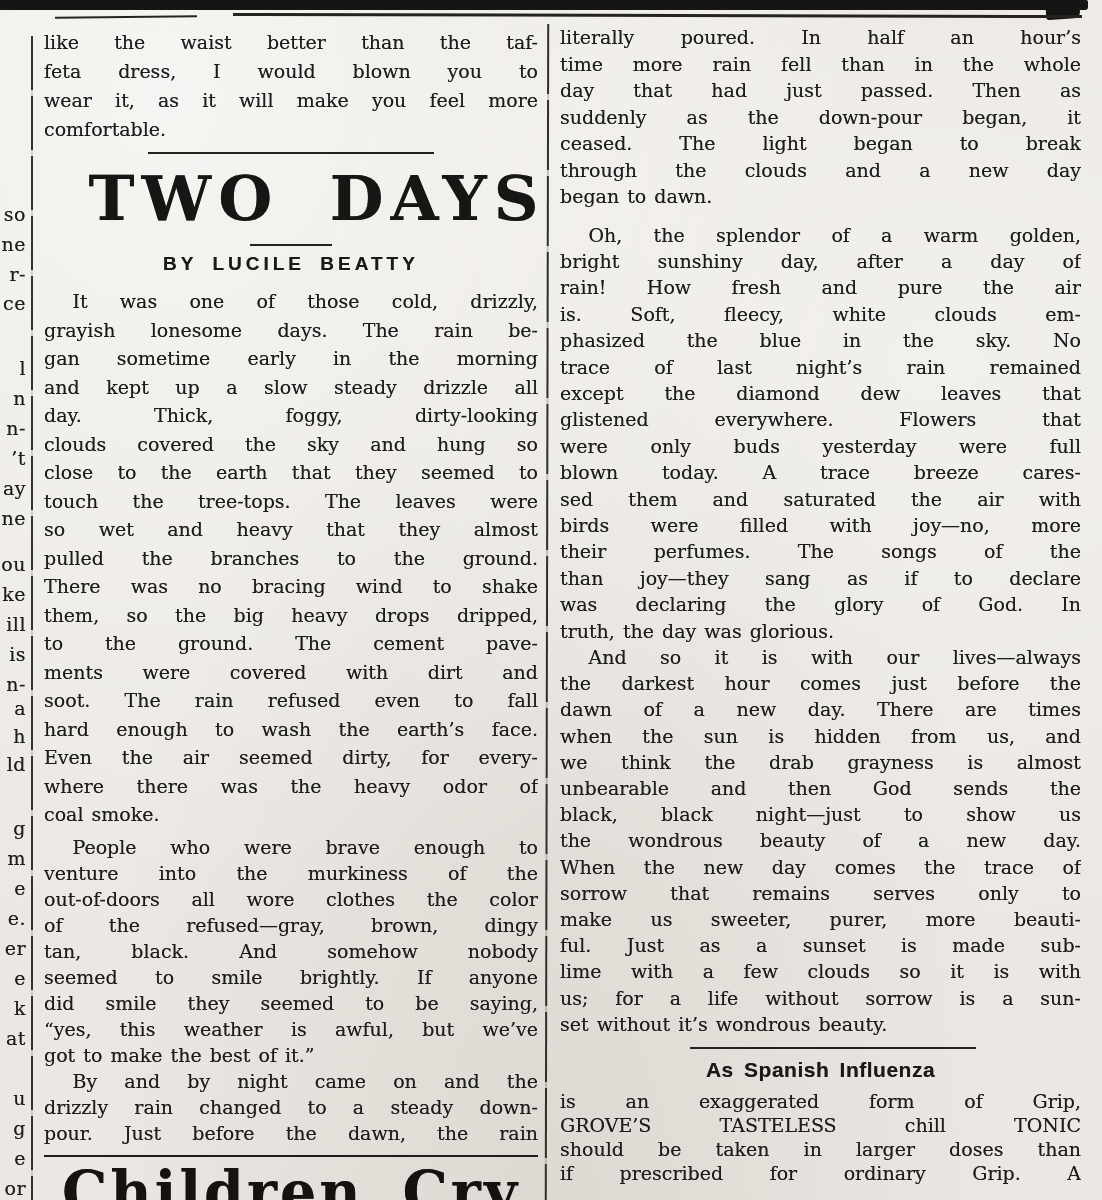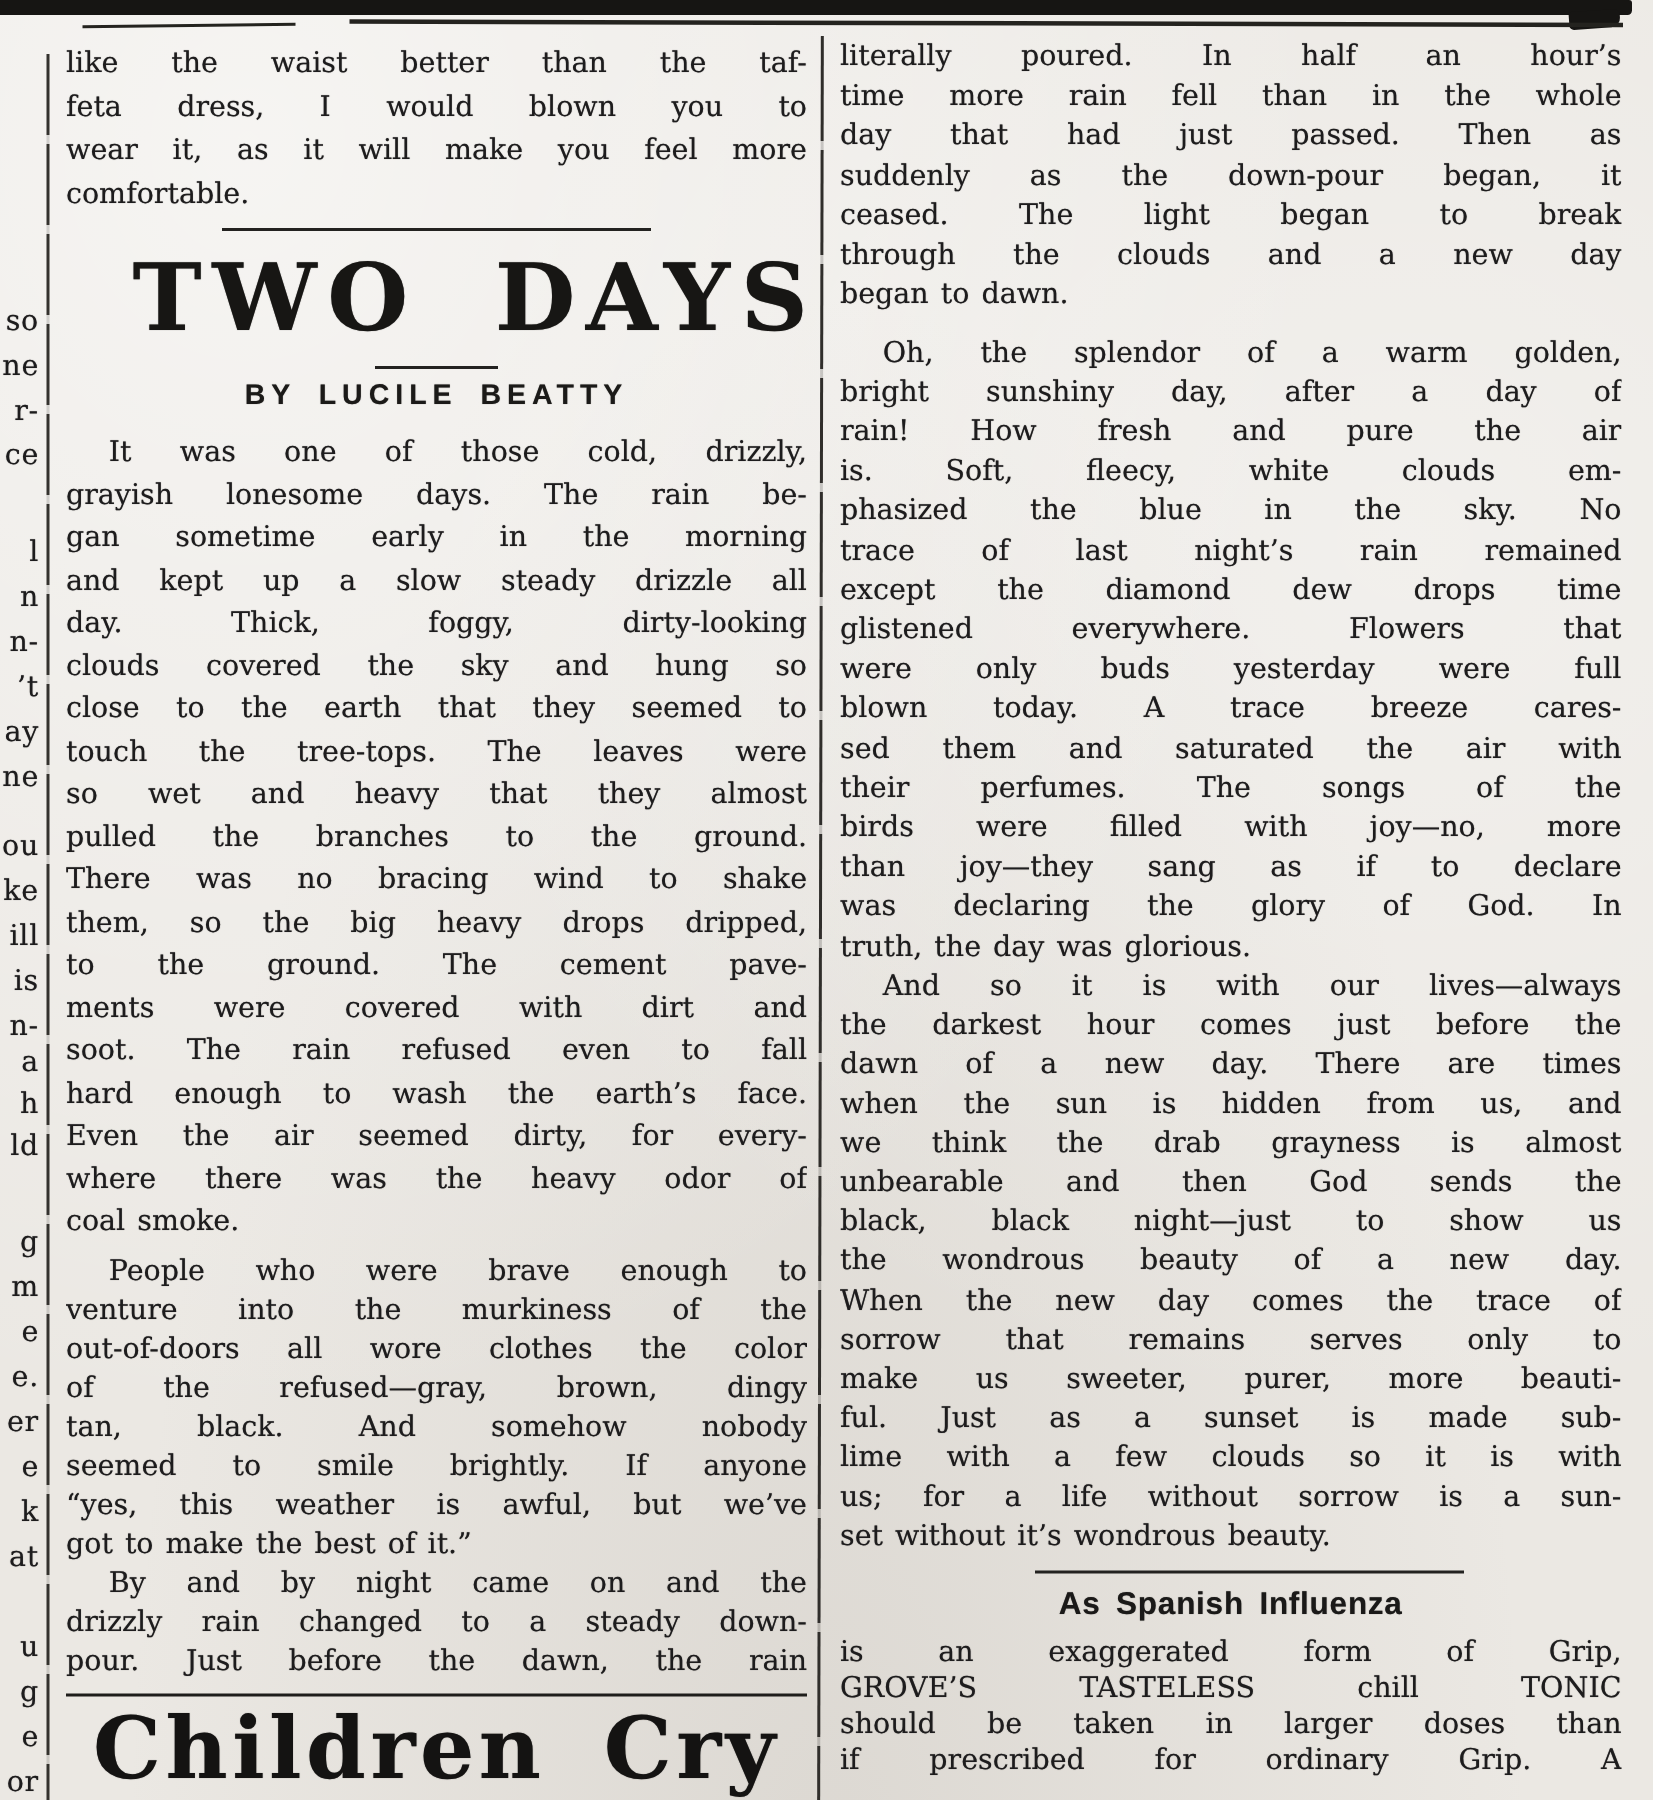--- a/index.html
+++ b/index.html
@@ -179,20 +179,21 @@
         <div class="tline tline-last">coal smoke.</div>
       </div>
 
     <div class="body-text lh26 indent p-top-sm">
         <div class="tline">People who were brave enough to</div>
         <div class="tline">venture into the murkiness of the</div>
         <div class="tline">out-of-doors all wore clothes the color</div>
         <div class="tline">of the refused—gray, brown, dingy</div>
         <div class="tline">tan, black.  And somehow nobody</div>
         <div class="tline">seemed to smile brightly.  If anyone</div>
+        <div class="tline">did smile they seemed to be saying,</div>
         <div class="tline">“yes, this weather is awful, but we’ve</div>
         <div class="tline tline-last">got to make the best of it.”</div>
       </div>
 
     <div class="body-text lh26 indent">
         <div class="tline">By and by night came on and the</div>
         <div class="tline">drizzly rain changed to a steady down-</div>
         <div class="tline">pour.  Just before the dawn, the rain</div>
       </div>
 
@@ -213,27 +214,27 @@
         <div class="tline tline-last">began to dawn.</div>
       </div>
 
     <div class="body-text lh264 indent p-top">
         <div class="tline">Oh, the splendor of a warm golden,</div>
         <div class="tline">bright sunshiny day, after a day of</div>
         <div class="tline">rain!  How fresh and pure the air</div>
         <div class="tline">is.  Soft, fleecy, white clouds em-</div>
         <div class="tline">phasized the blue in the sky.  No</div>
         <div class="tline">trace of last night’s rain remained</div>
-        <div class="tline">except the diamond dew drops time</div>
+        <div class="tline">except the diamond dew leaves that</div>
         <div class="tline">glistened everywhere.  Flowers that</div>
         <div class="tline">were only buds yesterday were full</div>
         <div class="tline">blown today.  A trace breeze cares-</div>
         <div class="tline">sed them and saturated the air with</div>
+        <div class="tline">birds were filled with joy—no, more</div>
         <div class="tline">their perfumes.  The songs of the</div>
-        <div class="tline">birds were filled with joy—no, more</div>
         <div class="tline">than joy—they sang as if to declare</div>
         <div class="tline">was declaring the glory of God.  In</div>
         <div class="tline tline-last">truth, the day was glorious.</div>
       </div>
 
     <div class="body-text lh262 indent">
         <div class="tline">And so it is with our lives—always</div>
         <div class="tline">the darkest hour comes just before the</div>
         <div class="tline">dawn of a new day.  There are times</div>
         <div class="tline">when the sun is hidden from us, and</div>

